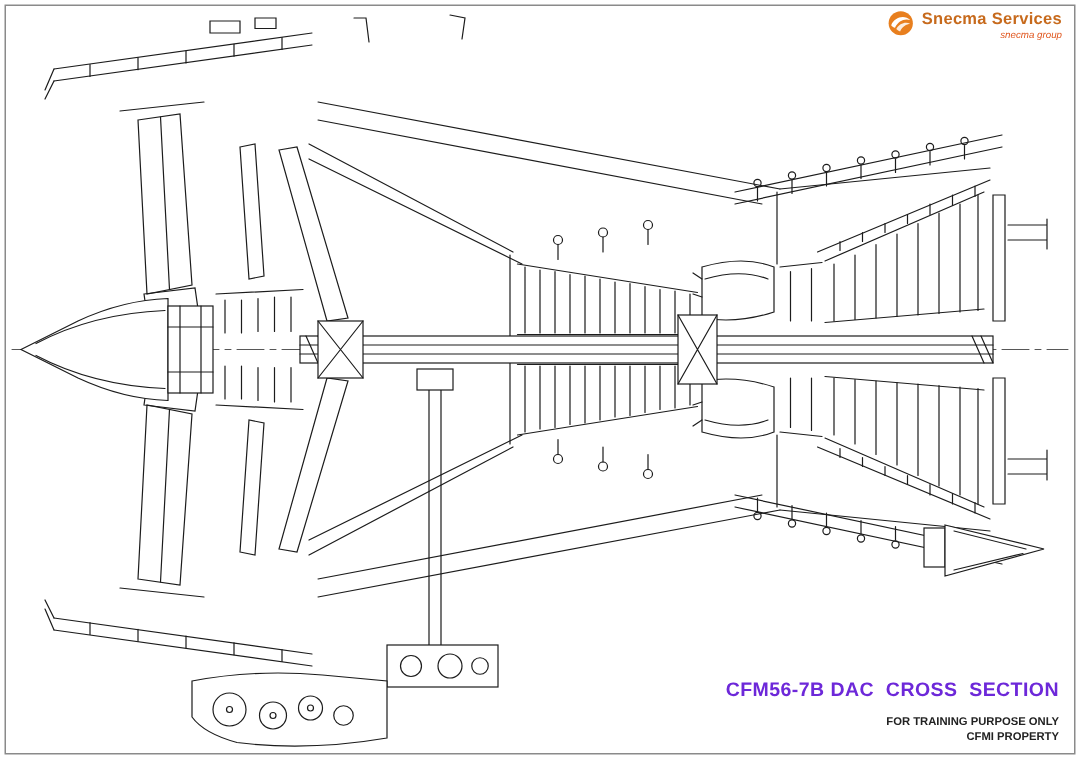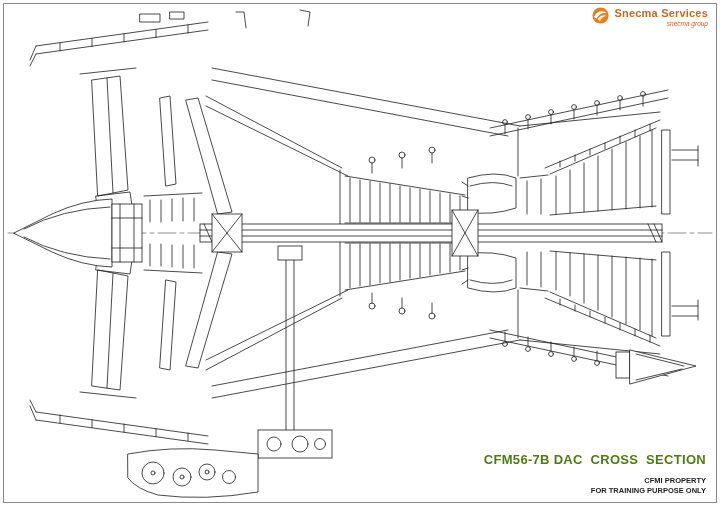--- a/index.html
+++ b/index.html
@@ -8,21 +8,21 @@
   .page  { position:relative; width:720px; height:506px; background:#fff; }
   .frame { position:absolute; inset:3px; border:1px solid #8a8a8a; pointer-events:none; }
   .engine{ position:absolute; left:0; top:0; }
 
   .logo { position:absolute; top:7px; right:12px; display:flex; align-items:flex-start; gap:5px; }
   .logo-text { display:flex; flex-direction:column; align-items:flex-end; }
   .logo-name { color:var(--brand,#c76a1c); font-weight:bold; font-size:11px; letter-spacing:.2px; }
   .logo-tag  { color:#e0561e; font-size:6.5px; font-style:italic; margin-top:1px; }
 
   .titleblock { position:absolute; right:14px; bottom:10px; text-align:right; }
-  .title { font-weight:bold; font-size:13px; color:#4d7c0f; white-space:pre; letter-spacing:.3px; }
+  .title { font-weight:bold; font-size:13px; color:#6d28d9; white-space:pre; letter-spacing:.3px; }
   .subs  { margin-top:9px; font-size:7.5px; font-weight:bold; color:#222; line-height:1.35; }
 </style>
 </head>
 <body>
 
 <div class="page">
 
   <svg class="engine" width="720" height="506" viewBox="0 0 720 506" aria-label="CFM56-7B DAC turbofan engine cross-section technical drawing">
     <defs>
 
@@ -146,19 +146,19 @@
     </svg>
     <div class="logo-text">
       <div class="logo-name">Snecma Services</div>
       <div class="logo-tag">snecma group</div>
     </div>
   </div>
 
   <div class="titleblock">
     <div class="title">CFM56-7B DAC  CROSS  SECTION</div>
     <div class="subs">
+      <div>FOR TRAINING PURPOSE ONLY</div>
       <div>CFMI PROPERTY</div>
-      <div>FOR TRAINING PURPOSE ONLY</div>
     </div>
   </div>
 
   <div class="frame"></div>
 </div>
 
 </body></html>

